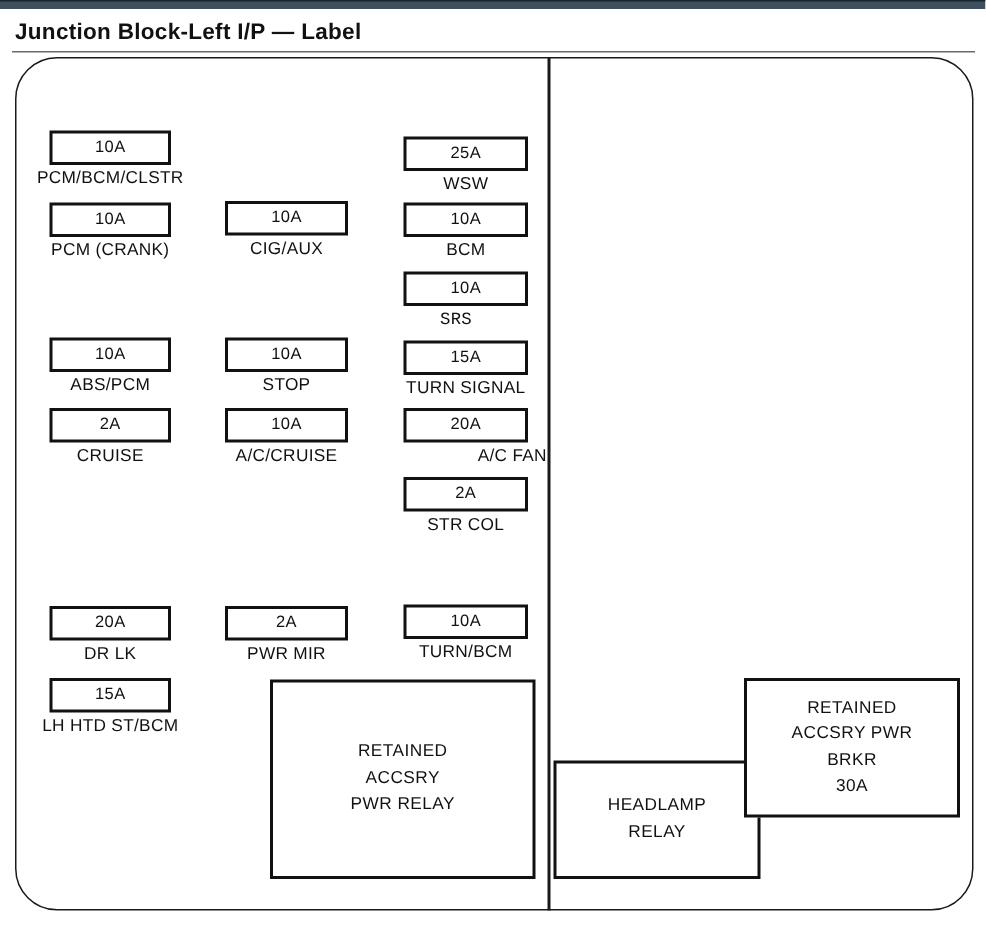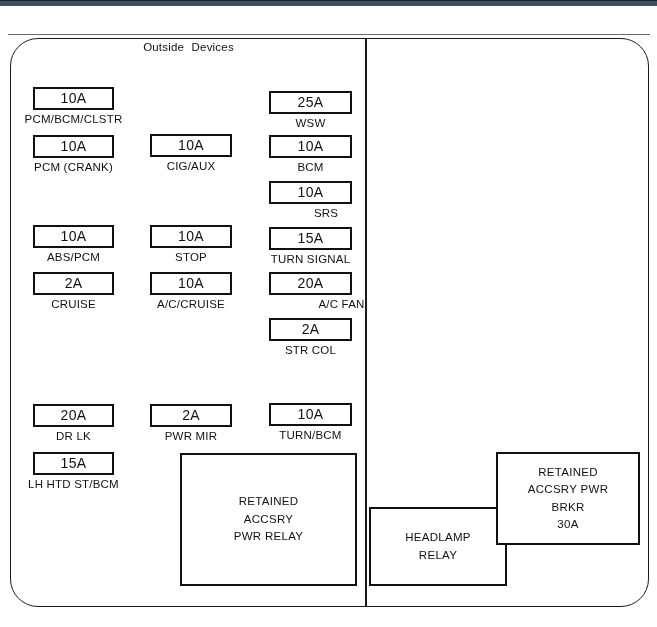--- a/index.html
+++ b/index.html
@@ -64,21 +64,21 @@
     letter-spacing: 0.2px;
   }
   #outside-label { left: 12px; width: 353px; }
   #inside-label  { left: 366px; width: 283px; }
   .fuse-box {
     position: absolute;
     border: 2px solid #111;
     background: #fff;
     box-sizing: border-box;
     text-align: center;
-    font-size: 14px;
+    font-size: 11px;
     letter-spacing: 0.3px;
   }
   .fuse-label {
     position: absolute;
     width: 200px;
     text-align: center;
     font-size: 11.5px;
     letter-spacing: 0.2px;
     white-space: nowrap;
   }
@@ -98,26 +98,26 @@
   .relay-box .relay-line {
     line-height: 17.5px;
     white-space: nowrap;
   }
 </style>
 </head>
 <body>
 
 <div id="stage">
   <div class="top-bar" style="background: rgb(62, 79, 93);"></div>
+  <div class="doc-title">Junction Block-Left I/P — Label</div>
   <div class="title-underline"></div>
 
   <div class="panel-outline"></div>
   <div class="panel-divider"></div>
 
-  <div id="outside-label" class="section-label">Outside Devices</div>
 
   <div id="diagram-items">
       <div class="fuse-box" style="left: 33px; top: 87px; width: 81px; height: 23px; line-height: 19px;">10A</div>
       <div class="fuse-label" style="left: -26.5px; top: 113px;">PCM/BCM/CLSTR</div>
       <div class="fuse-box" style="left: 33px; top: 135px; width: 81px; height: 23px; line-height: 19px;">10A</div>
       <div class="fuse-label" style="left: -26.5px; top: 161px;">PCM (CRANK)</div>
       <div class="fuse-box" style="left: 33px; top: 225px; width: 81px; height: 23px; line-height: 19px;">10A</div>
       <div class="fuse-label" style="left: -26.5px; top: 251px;">ABS/PCM</div>
       <div class="fuse-box" style="left: 33px; top: 272px; width: 81px; height: 23px; line-height: 19px;">2A</div>
       <div class="fuse-label" style="left: -26.5px; top: 298px;">CRUISE</div>
@@ -131,21 +131,21 @@
       <div class="fuse-label" style="left: 91px; top: 251px;">STOP</div>
       <div class="fuse-box" style="left: 150px; top: 272px; width: 82px; height: 23px; line-height: 19px;">10A</div>
       <div class="fuse-label" style="left: 91px; top: 298px;">A/C/CRUISE</div>
       <div class="fuse-box" style="left: 150px; top: 404px; width: 82px; height: 23px; line-height: 19px;">2A</div>
       <div class="fuse-label" style="left: 91px; top: 430px;">PWR MIR</div>
       <div class="fuse-box" style="left: 269px; top: 91px; width: 83px; height: 23px; line-height: 19px;">25A</div>
       <div class="fuse-label" style="left: 210.5px; top: 117px;">WSW</div>
       <div class="fuse-box" style="left: 269px; top: 135px; width: 83px; height: 23px; line-height: 19px;">10A</div>
       <div class="fuse-label" style="left: 210.5px; top: 161px;">BCM</div>
       <div class="fuse-box" style="left: 269px; top: 181px; width: 83px; height: 23px; line-height: 19px;">10A</div>
-      <div class="fuse-label" style="left: 226px; top: 207px;">SRS</div>
+      <div class="fuse-label" style="left: 204px; top: 207px; font-family: Liberation Mono, monospace;">SRS</div>
       <div class="fuse-box" style="left: 269px; top: 227px; width: 83px; height: 23px; line-height: 19px;">15A</div>
       <div class="fuse-label" style="left: 210.5px; top: 253px;">TURN SIGNAL</div>
       <div class="fuse-box" style="left: 269px; top: 272px; width: 83px; height: 23px; line-height: 19px;">20A</div>
       <div class="fuse-label" style="left: 210.5px; top: 298px; margin-left: 31px;">A/C FAN</div>
       <div class="fuse-box" style="left: 269px; top: 318px; width: 83px; height: 23px; line-height: 19px;">2A</div>
       <div class="fuse-label" style="left: 210.5px; top: 344px;">STR COL</div>
       <div class="fuse-box" style="left: 269px; top: 403px; width: 83px; height: 23px; line-height: 19px;">10A</div>
       <div class="fuse-label" style="left: 210.5px; top: 429px;">TURN/BCM</div>
       <div class="relay-box" style="left: 180px; top: 453px; width: 177px; height: 133px;">
         <div class="relay-line">RETAINED</div>

